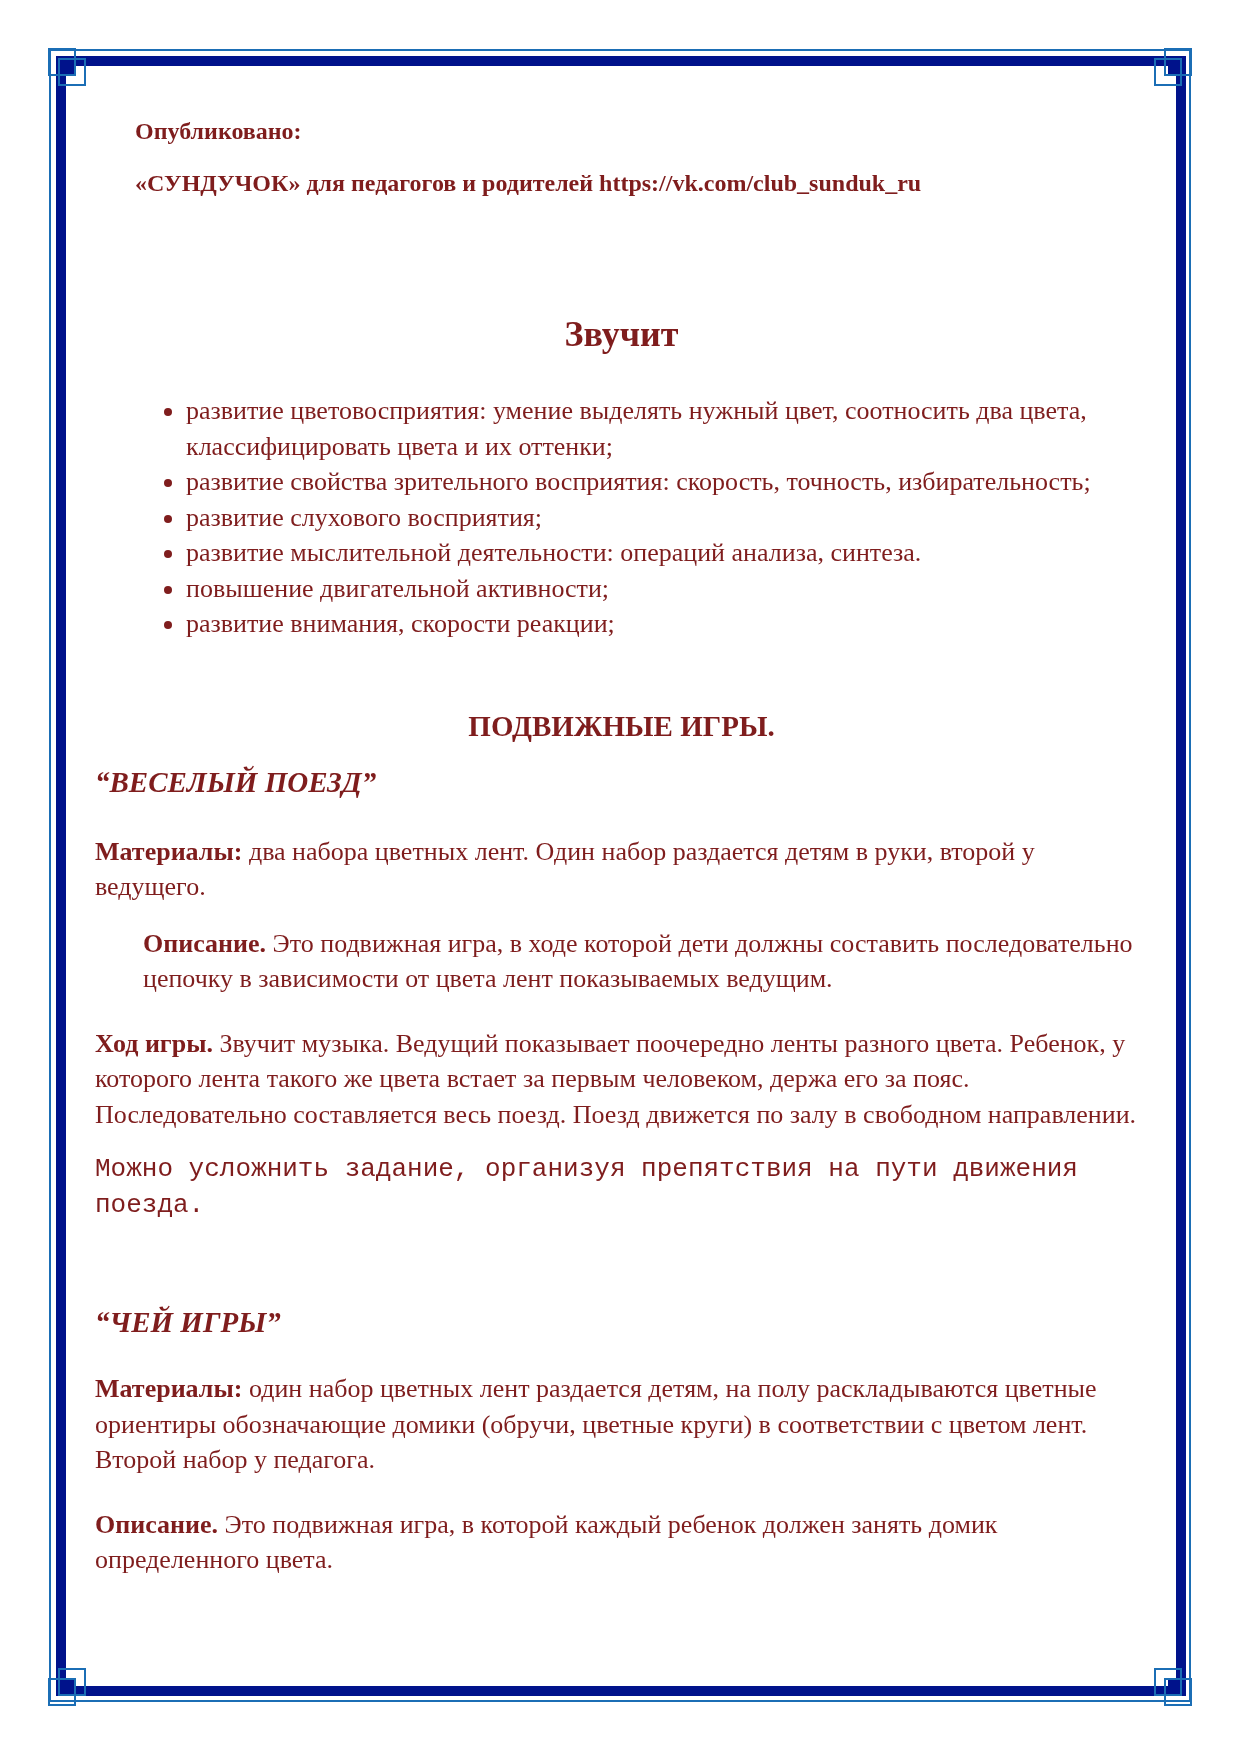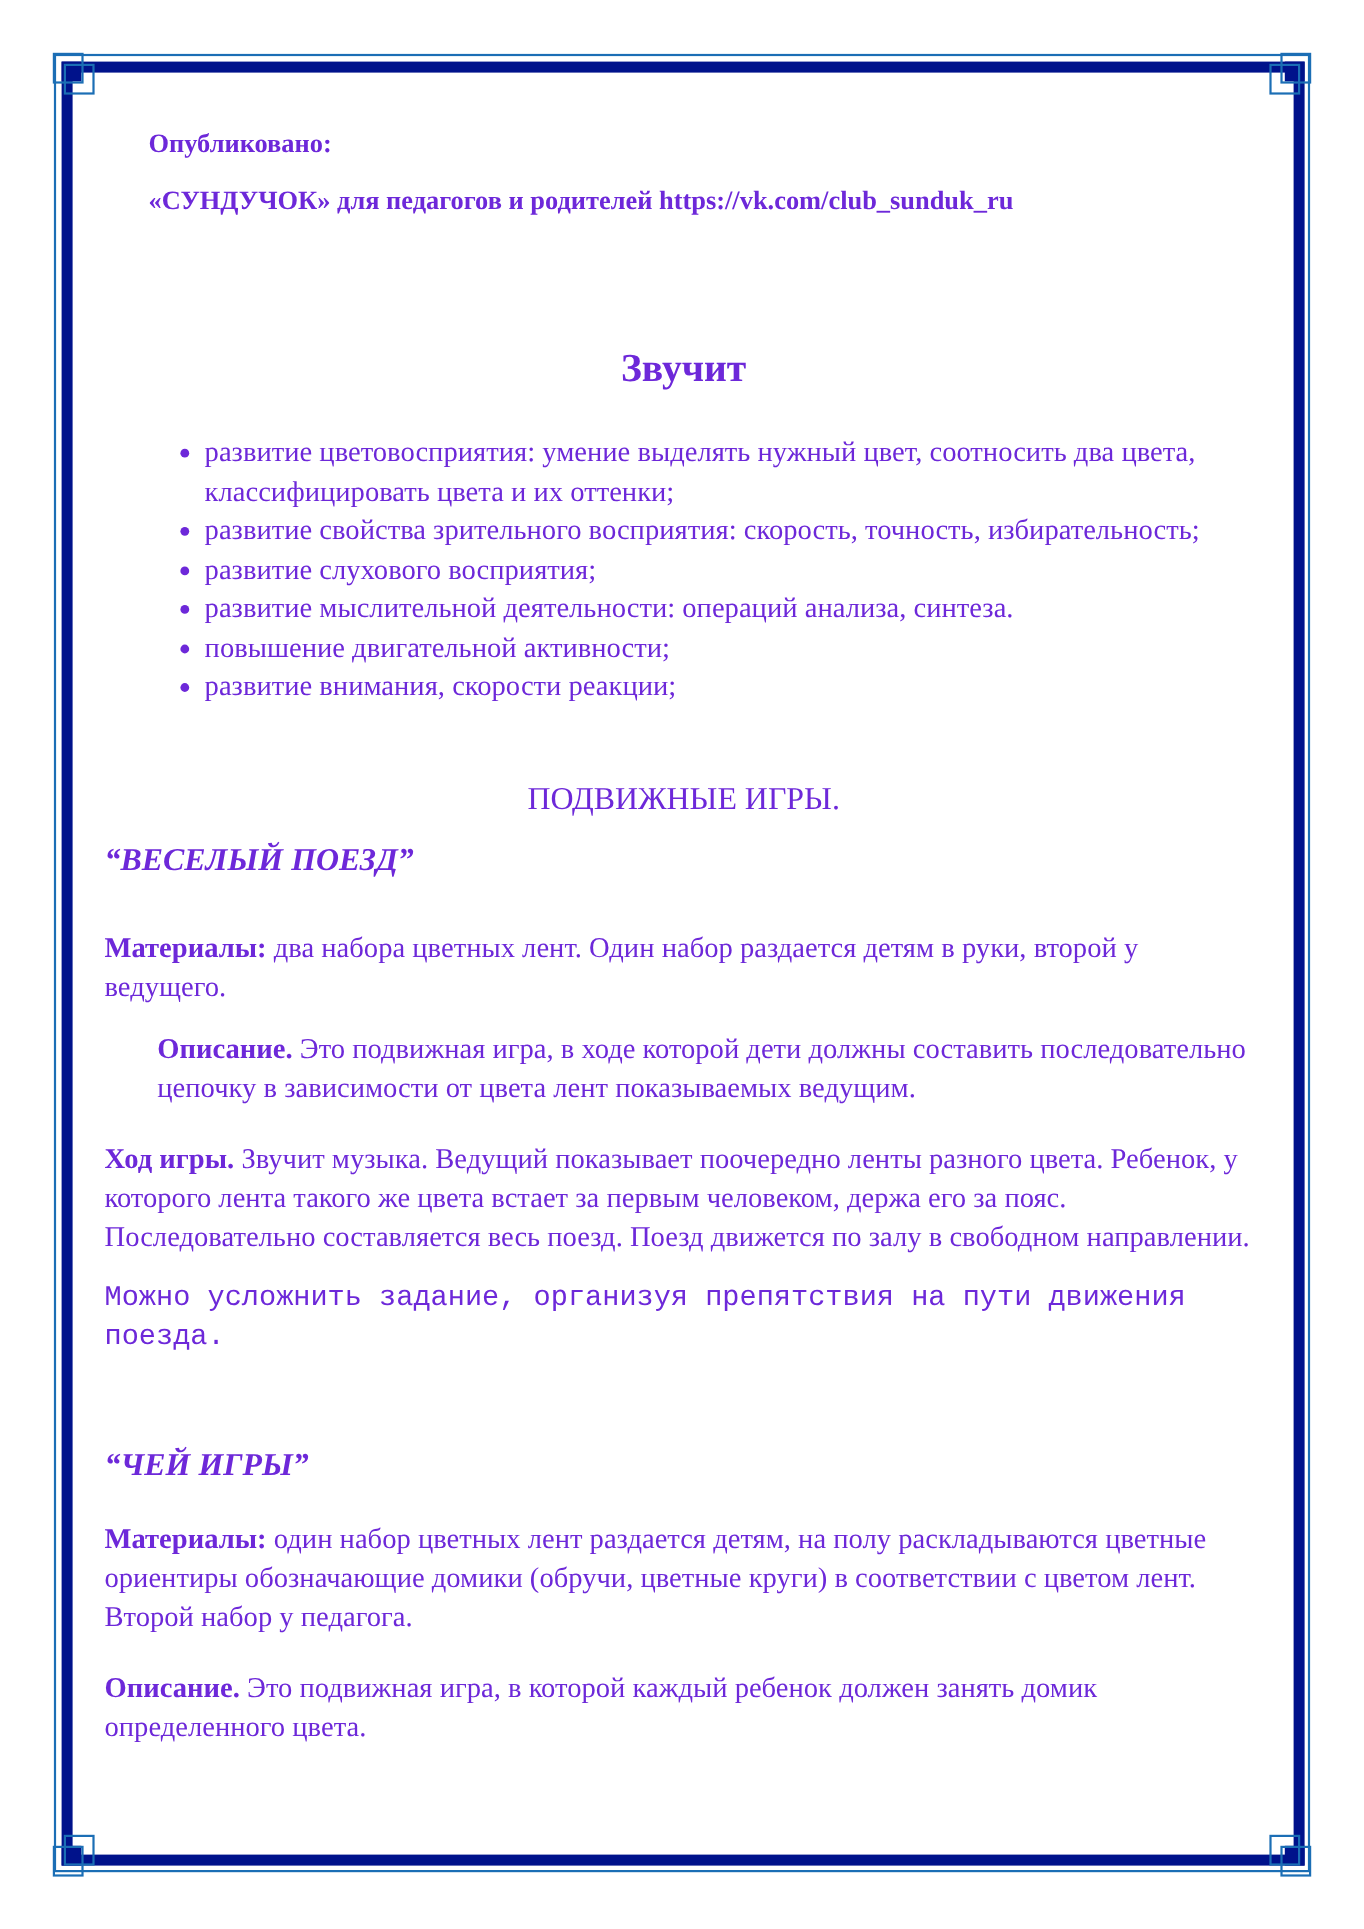--- a/index.html
+++ b/index.html
@@ -2,21 +2,21 @@
 <html style="--navy: #00128b; --blue: #1b6eb5;"><head>
 <meta charset="utf-8">
 <style>
   html, body { margin: 0; padding: 0; background: #ffffff; }
   .page {
     position: relative;
     width: 1240px;
     height: 1754px;
     background: #ffffff;
     font-family: "Liberation Serif", "DejaVu Serif", serif;
-    color: #6d28d9;
+    color: #7f1d1d;
     overflow: hidden;
   }
 
   
   .frame-thin {
     position: absolute;
     top: 49px; left: 49px; right: 49px; bottom: 52px;
     border: 2px solid var(--blue, #1b6eb5);
   }
   .frame-navy {
@@ -78,39 +78,39 @@
     list-style: disc outside;
     font-size: 26px;
     line-height: 35.5px;
   }
   ul.tasks li { margin: 0; padding: 0; }
 
   h2.section-title {
     margin: 65px 0 0 0;
     font-size: 29px;
     line-height: 38px;
-    font-weight: normal;
+    font-weight: bold;
     text-align: center;
   }
   h3.game-title {
     margin: 18px 0 0 0;
     font-size: 29px;
     line-height: 38px;
     font-weight: bold;
     font-style: italic;
     text-align: left;
   }
   h3.game-title-2 { margin-top: 80px; }
 
   p.body {
     margin: 0;
     font-size: 26px;
     line-height: 35.5px;
   }
-  p.m-materials-1 { margin-top: 43px; font-family: Liberation Serif, serif; }
+  p.m-materials-1 { margin-top: 33px; font-family: Liberation Serif, serif; }
   p.m-descr-1     { margin-top: 21px; margin-left: 48px; }
   p.m-course-1    { margin-top: 29px; }
   p.m-note-1      { margin-top: 20px; font-family: Liberation Mono, monospace; }
   p.m-materials-2 { margin-top: 30px; }
   p.m-descr-2     { margin-top: 29px; }
   p.body b { font-weight: bold; }
 </style>
 </head>
 <body>
 

